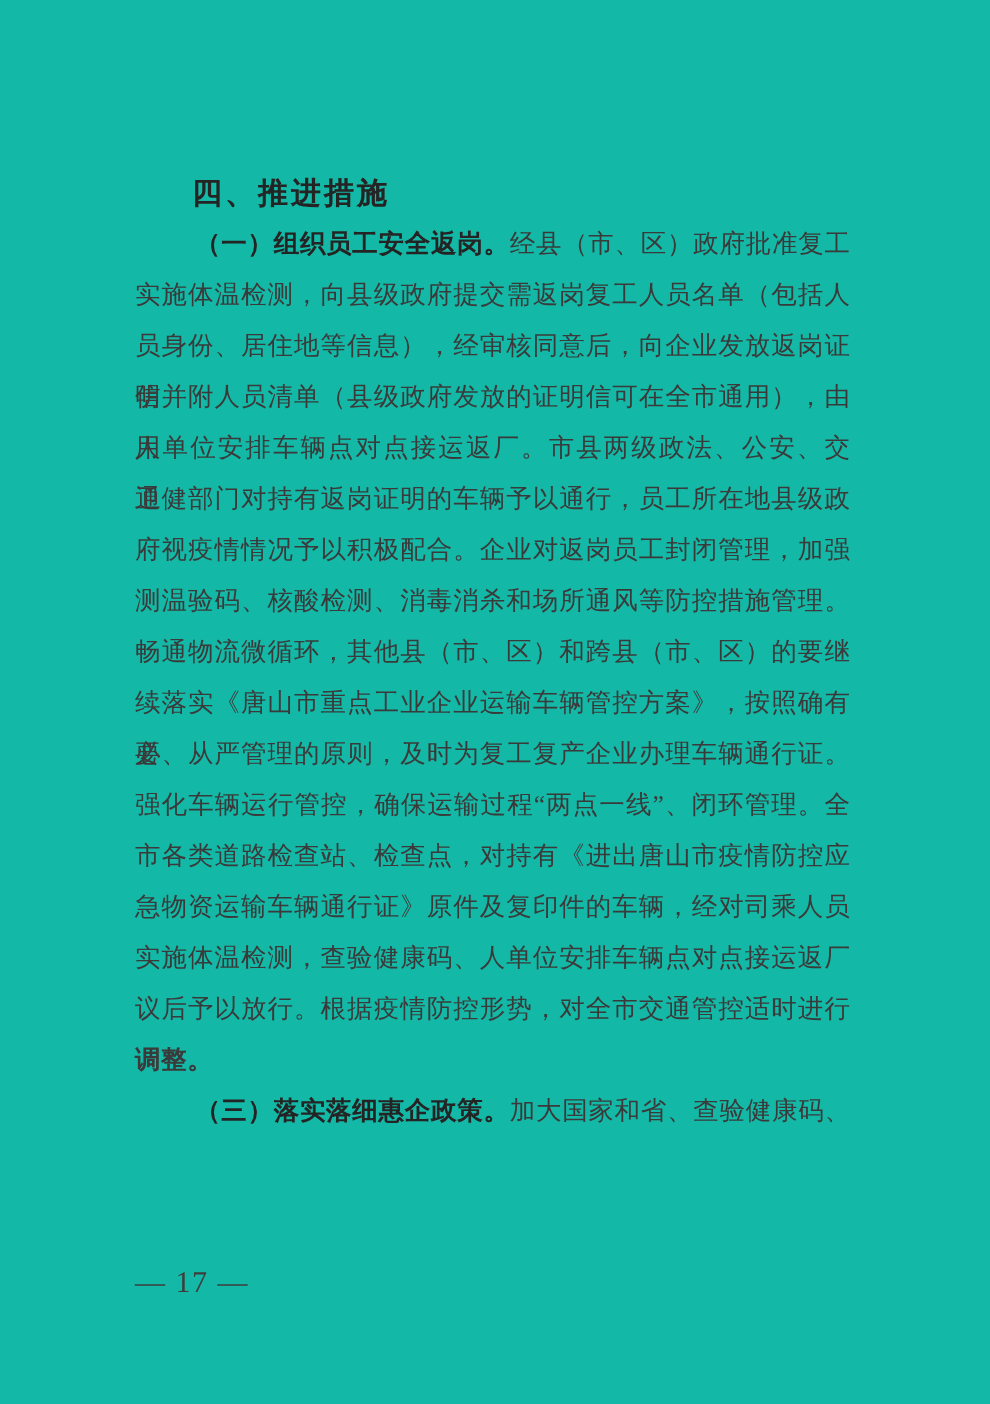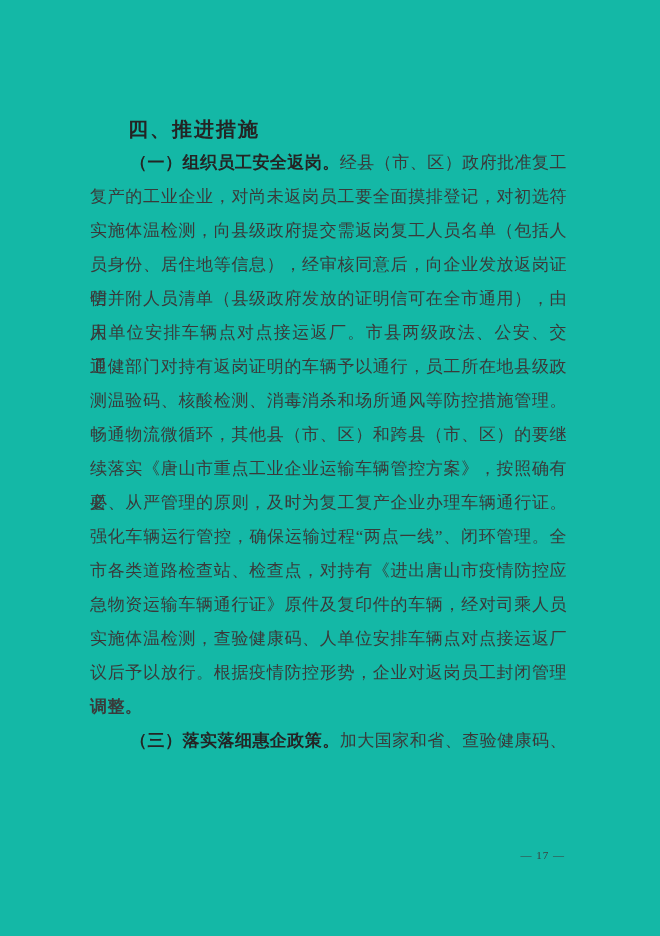--- a/index.html
+++ b/index.html
@@ -50,46 +50,45 @@
   }
   .seg-bold {
     font-weight: 700;
     color: #242424;
   }
   .page-number {
     position: absolute;
     left: 90px;
     top: 845px;
     width: 475px;
-    text-align: right;
-    font-size: 11px;
+    font-size: 20px;
     line-height: 20px;
     color: #3d3d3d;
     letter-spacing: 1px;
   }
 </style>
 </head>
 <body>
 
 <div class="page">
   <div class="content">
       <div class="line heading indent left"><span class="seg-bold">四、推进措施</span></div>
       <div class="line indent"><span class="seg-bold">（一）组织员工安全返岗。</span><span>经县（市、区）政府批准复工</span></div>
-      <div class="line"><span>复产的工业企业，对尚未返岗员工要全面摸排登记，对初选符</span></div>
       <div class="line"><span>实施体温检测，向县级政府提交需返岗复工人员名单（包括人</span></div>
       <div class="line"><span>员身份、居住地等信息），经审核同意后，向企业发放返岗证明</span></div>
       <div class="line"><span>信并附人员清单（县级政府发放的证明信可在全市通用），由用</span></div>
       <div class="line"><span>人单位安排车辆点对点接运返厂。市县两级政法、公安、交通、</span></div>
       <div class="line"><span>卫健部门对持有返岗证明的车辆予以通行，员工所在地县级政</span></div>
+      <div class="line"><span>府视疫情情况予以积极配合。企业对返岗员工封闭管理，加强</span></div>
       <div class="line"><span>测温验码、核酸检测、消毒消杀和场所通风等防控措施管理。</span></div>
       <div class="line"><span>畅通物流微循环，其他县（市、区）和跨县（市、区）的要继</span></div>
       <div class="line"><span>续落实《唐山市重点工业企业运输车辆管控方案》，按照确有必</span></div>
       <div class="line"><span>要、从严管理的原则，及时为复工复产企业办理车辆通行证。</span></div>
       <div class="line"><span>强化车辆运行管控，确保运输过程“两点一线”、闭环管理。全</span></div>
       <div class="line"><span>市各类道路检查站、检查点，对持有《进出唐山市疫情防控应</span></div>
       <div class="line"><span>急物资运输车辆通行证》原件及复印件的车辆，经对司乘人员</span></div>
       <div class="line"><span>实施体温检测，查验健康码、人单位安排车辆点对点接运返厂</span></div>
-      <div class="line"><span>议后予以放行。根据疫情防控形势，企业对返岗员工封闭管理</span></div>
+      <div class="line"><span>议后予以放行。根据疫情防控形势，对全市交通管控适时进行</span></div>
       <div class="line left"><span>调整。</span></div>
       <div class="line indent"><span class="seg-bold">（三）落实落细惠企政策。</span><span>加大国家和省、查验健康码、</span></div>
     </div>
   <div class="page-number">— 17 —</div>
 </div>
 
 </body></html>

